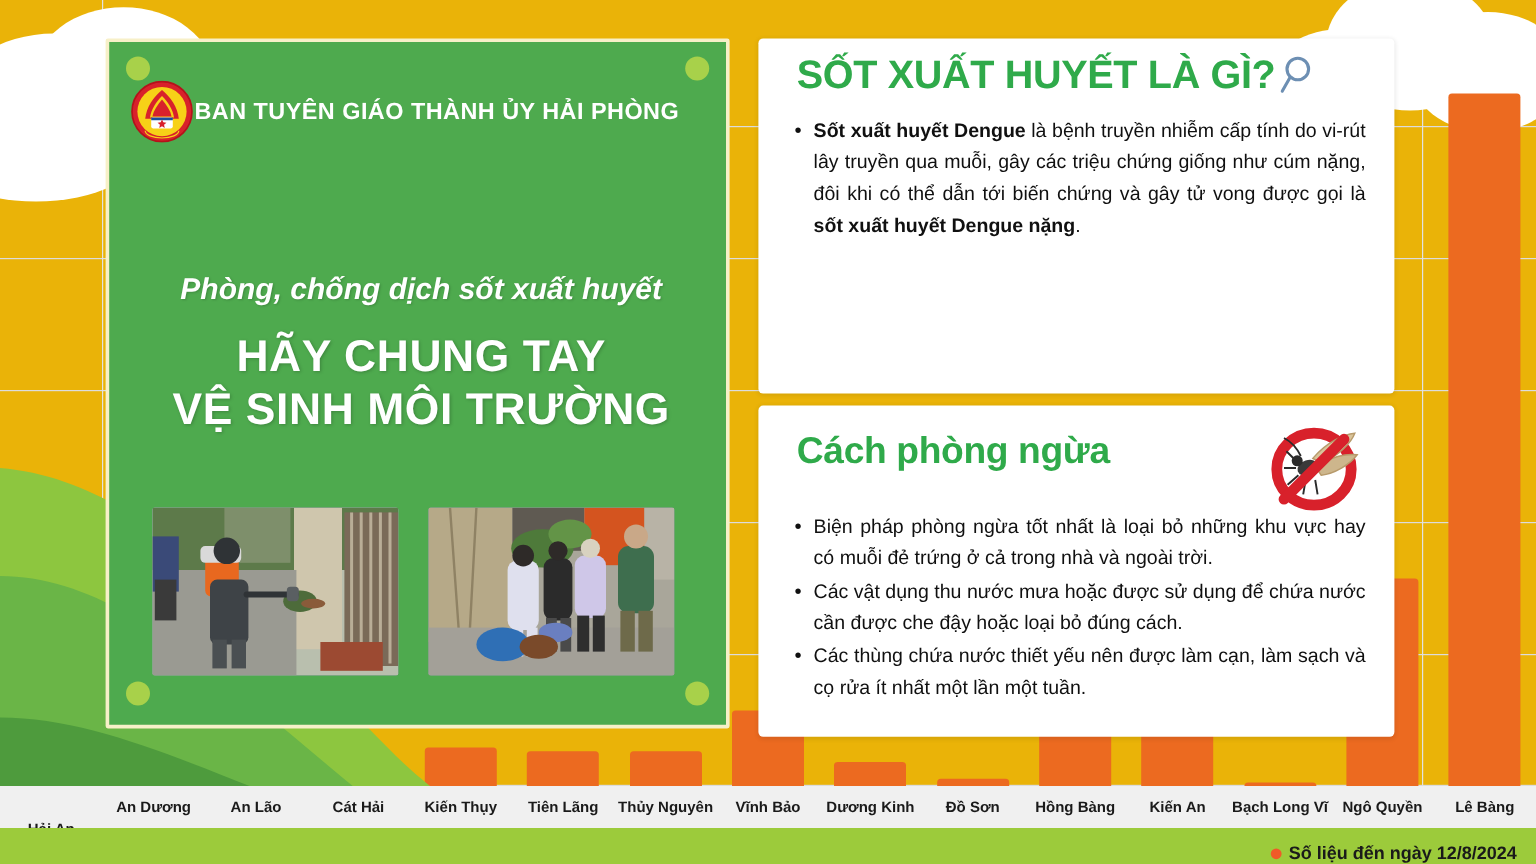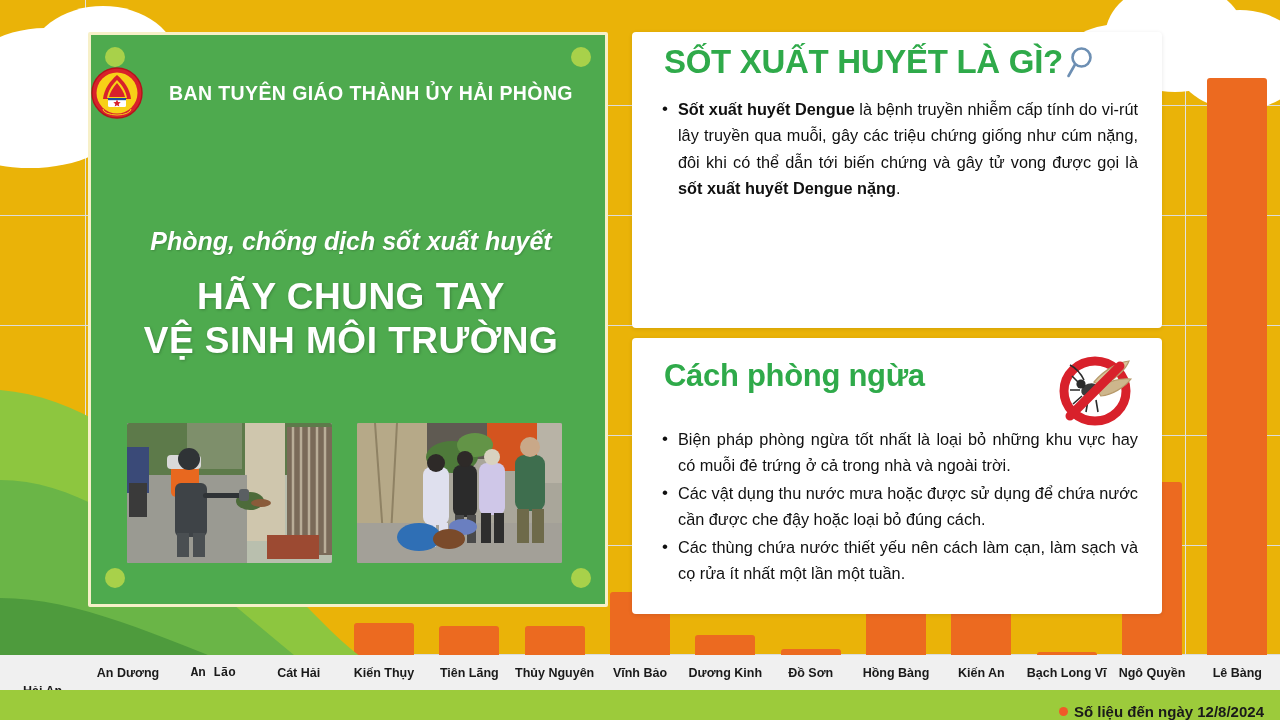--- a/index.html
+++ b/index.html
@@ -77,21 +77,21 @@
     border: 3px solid #f7f0c8;
     border-radius: 2px;
   }
   .corner-dot {
     position: absolute; width: 20px; height: 20px;
     border-radius: 50%; background: #a8d14a;
   }
   #poster-header {
     position: absolute; left: 0; top: 30px;
     width: 520px; height: 56px;
-    display: flex; align-items: center; gap: 26px;
+    display: flex; align-items: center; padding-left: 18px; gap: 1px;
   }
   #emblem { width: 52px; height: 52px; position: relative; flex: 0 0 52px; }
   #org-name {
     color: #ffffff; font-size: 19.5px; font-weight: bold;
     letter-spacing: 0.4px; white-space: nowrap;
   }
   #poster-kicker {
     position: absolute; left: 0; top: 192px; width: 520px;
     text-align: center;
     color: #ffffff; font-size: 25px; font-weight: bold; font-style: italic;
@@ -244,21 +244,21 @@
       <ellipse cx="40" cy="44" rx="9" ry="6.5" fill="#3a3a3a" transform="rotate(-18 40 44)"></ellipse>
       <circle cx="31" cy="38" r="4.6" fill="#2b2b2b"></circle>
       <path d="M44 36 C56 22 70 16 79 15 C76 23 66 33 52 40 Z" fill="#d9c49a" stroke="#b79a6b" stroke-width="1.2"></path>
       <path d="M47 44 C58 34 72 32 81 33 C75 41 62 49 51 50 Z" fill="#cdb68c" stroke="#b79a6b" stroke-width="1.2"></path>
       <line x1="20" y1="70" x2="70" y2="20" stroke="#d8212b" stroke-width="9" stroke-linecap="round"></line>
     </svg>
 
     <ul class="bullets" id="card2-bullets">
         <li><span>Biện pháp phòng ngừa tốt nhất là loại bỏ những khu vực hay có muỗi đẻ trứng ở cả trong nhà và ngoài trời.</span></li>
         <li><span>Các vật dụng thu nước mưa hoặc được sử dụng để chứa nước cần được che đậy hoặc loại bỏ đúng cách.</span></li>
-        <li><span>Các thùng chứa nước thiết yếu nên cách làm cạn, làm sạch và cọ rửa ít nhất một lần một tuần.</span></li>
+        <li><span>Các thùng chứa nước thiết yếu nên được làm cạn, làm sạch và cọ rửa ít nhất một lần một tuần.</span></li>
       </ul>
   </div>
 
   <div id="poster">
     <div class="corner-dot" style="left:14px; top:12px;"></div>
     <div class="corner-dot" style="right:14px; top:12px;"></div>
     <div class="corner-dot" style="left:14px; bottom:16px;"></div>
     <div class="corner-dot" style="right:14px; bottom:16px;"></div>
 
     <div id="poster-header">
@@ -356,21 +356,21 @@
           <ellipse cx="62" cy="114" rx="22" ry="14" fill="#2f6fb5"></ellipse>
           <ellipse cx="92" cy="116" rx="16" ry="10" fill="#7a4a2a"></ellipse>
         </svg>
       </div>
     </div>
   </div>
 
   <div id="axis">
       <div class="axis-label" style="left: 0px; width: 85.3333px; margin-top: 18px;">Hải An</div>
       <div class="axis-label" style="left: 85.3333px; width: 85.3333px;">An Dương</div>
-      <div class="axis-label" style="left: 170.667px; width: 85.3333px; font-family: Liberation Mono, monospace;">An Lão</div>
+      <div class="axis-label" style="left: 170.667px; width: 85.3333px;">An Lão</div>
       <div class="axis-label" style="left: 256px; width: 85.3333px;">Cát Hải</div>
       <div class="axis-label" style="left: 341.333px; width: 85.3333px;">Kiến Thụy</div>
       <div class="axis-label" style="left: 426.667px; width: 85.3333px;">Tiên Lãng</div>
       <div class="axis-label" style="left: 512px; width: 85.3333px;">Thủy Nguyên</div>
       <div class="axis-label" style="left: 597.333px; width: 85.3333px;">Vĩnh Bảo</div>
       <div class="axis-label" style="left: 682.667px; width: 85.3333px;">Dương Kinh</div>
       <div class="axis-label" style="left: 768px; width: 85.3333px;">Đồ Sơn</div>
       <div class="axis-label" style="left: 853.333px; width: 85.3333px;">Hồng Bàng</div>
       <div class="axis-label" style="left: 938.667px; width: 85.3333px;">Kiến An</div>
       <div class="axis-label" style="left: 1024px; width: 85.3333px;">Bạch Long Vĩ</div>

